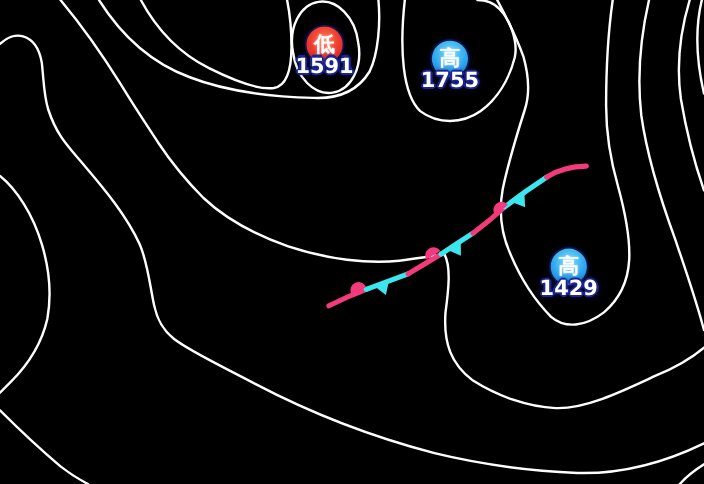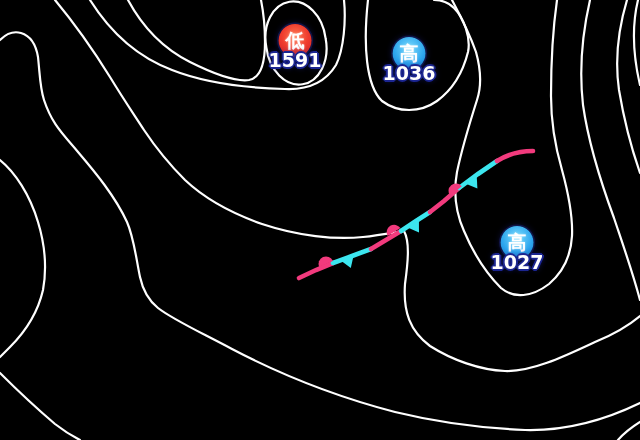--- a/index.html
+++ b/index.html
@@ -67,23 +67,23 @@
     <div class="pcircle low">
       <span class="pglyph">低</span>
     </div>
     <div class="pvalue">1591</div>
   </div>
 
   <div class="marker" style="left: 409px; top: 37px;">
     <div class="pcircle high">
       <span class="pglyph">高</span>
     </div>
-    <div class="pvalue">1036</div>
+    <div class="pvalue">1755</div>
   </div>
 
   <div class="marker" style="left: 517px; top: 226px;">
     <div class="pcircle high">
       <span class="pglyph">高</span>
     </div>
-    <div class="pvalue">1027</div>
+    <div class="pvalue">1429</div>
   </div>
 
 </div>
 
 </body></html>

